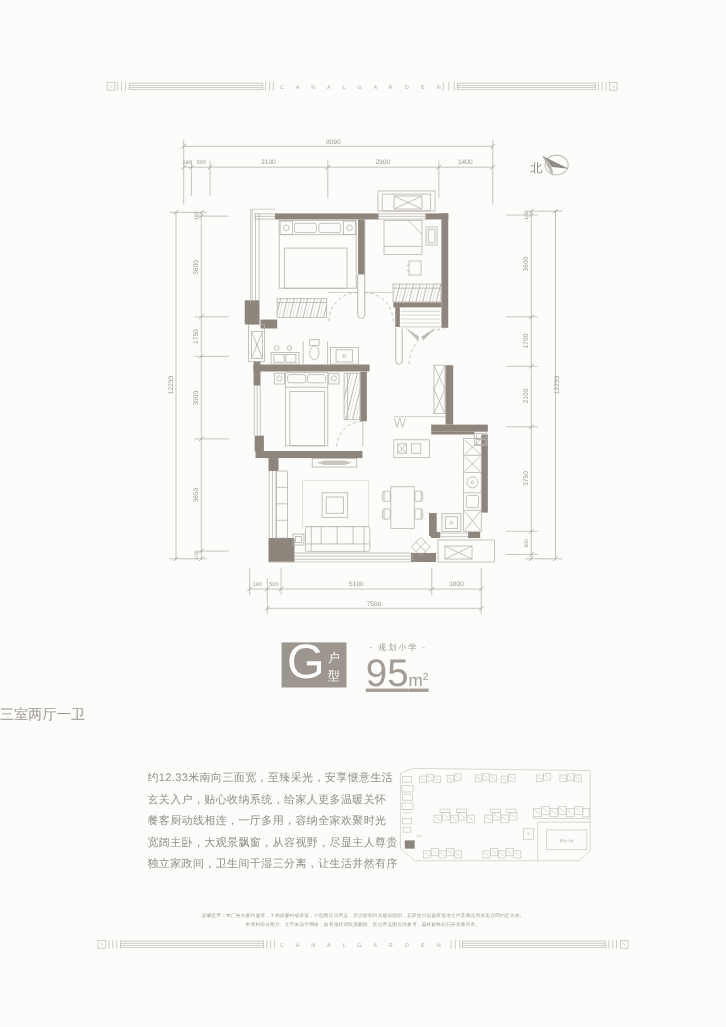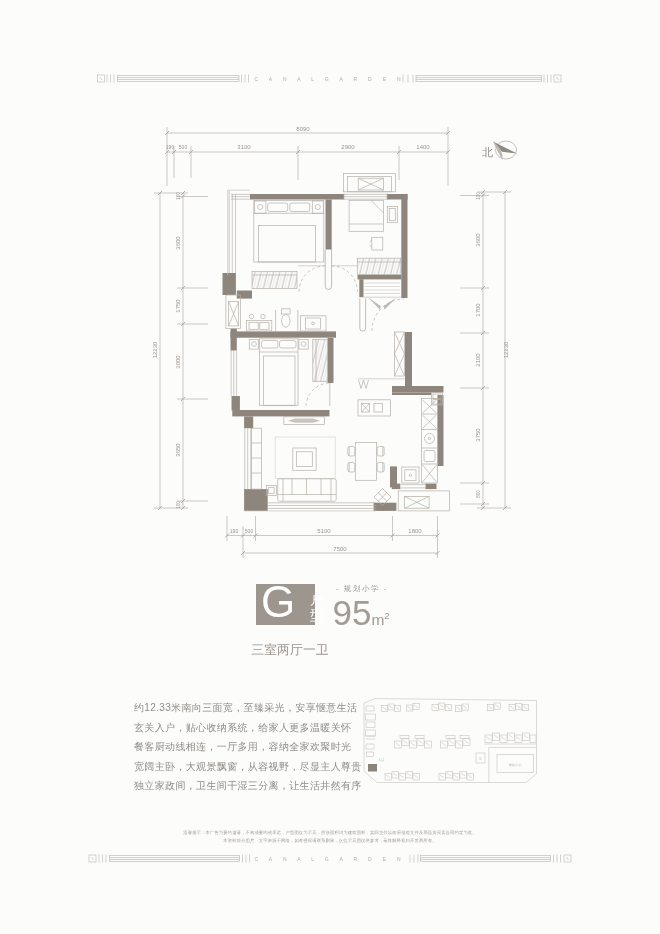--- a/index.html
+++ b/index.html
@@ -555,28 +555,28 @@
 
     <rect x="476" y="753" width="9" height="10"></rect>
     <text x="480.5" y="759.5" font-size="3" fill="#b5b2ac" stroke="none" text-anchor="middle">G</text>
   </g>
 </svg>
 
 <div class="abs" style="left:256px;top:584px;width:59px;height:41px;background:#9d968e;">
 
   <div class="abs" style="left:5px;top:-6.7px;color:#fff;font-size:44px;font-weight:400;">G</div>
 
-  <div class="abs" style="left:54px;top:7px;color:#fff;font-size:14px;line-height:16px;width:12px;">户型</div>
+  <div class="abs" style="left:42px;top:7px;color:#fff;font-size:11px;line-height:16px;width:12px;">户型</div>
 </div>
 
 <div class="abs" style="left:336px;top:583.5px;width:120px;color:#a29c94;font-size:7.5px;letter-spacing:1.6px;">- 规划小学 -</div>
 
-<div class="abs" style="left:332.5px;top:592.5px;color:#a29c94;font-size:35px;">95<span style="font-size:15.5px;">m<span style="font-size:9.5px;vertical-align:6px;">2</span></span></div>
-
-<div class="abs" style="left:0;top:642px;width:580px;text-align:center;color:#9b958d;font-size:12.8px;letter-spacing:0.1px;">三室两厅一卫</div>
+<div class="abs" style="left:332.5px;top:592.5px;color:#a29c94;font-size:35px;text-decoration:underline;">95<span style="font-size:15.5px;">m<span style="font-size:9.5px;vertical-align:6px;">2</span></span></div>
+
+<div class="abs" style="left:0;top:642px;width:580px;text-align:left;color:#9b958d;font-size:12.8px;letter-spacing:0.1px;">三室两厅一卫</div>
 
 <div class="abs" style="left:134px;top:698px;width:280px;white-space:nowrap;color:#908d87;font-size:10px;letter-spacing:0.35px;line-height:19.6px;">
 约12.33米南向三面宽，至臻采光，安享惬意生活<br>
 玄关入户，贴心收纳系统，给家人更多温暖关怀<br>
 餐客厨动线相连，一厅多用，容纳全家欢聚时光<br>
 宽阔主卧，大观景飘窗，从容视野，尽显主人尊贵<br>
 独立家政间，卫生间干湿三分离，让生活井然有序
 </div>
 
 <div class="abs" style="left:0;top:829.5px;width:660px;text-align:center;color:#a09d97;font-size:4.3px;letter-spacing:0.15px;">温馨提示：本广告为要约邀请，不构成要约或承诺，户型图仅为示意，所涉面积均为建筑面积，实际交付以政府批准文件及商品房买卖合同约定为准。</div>

